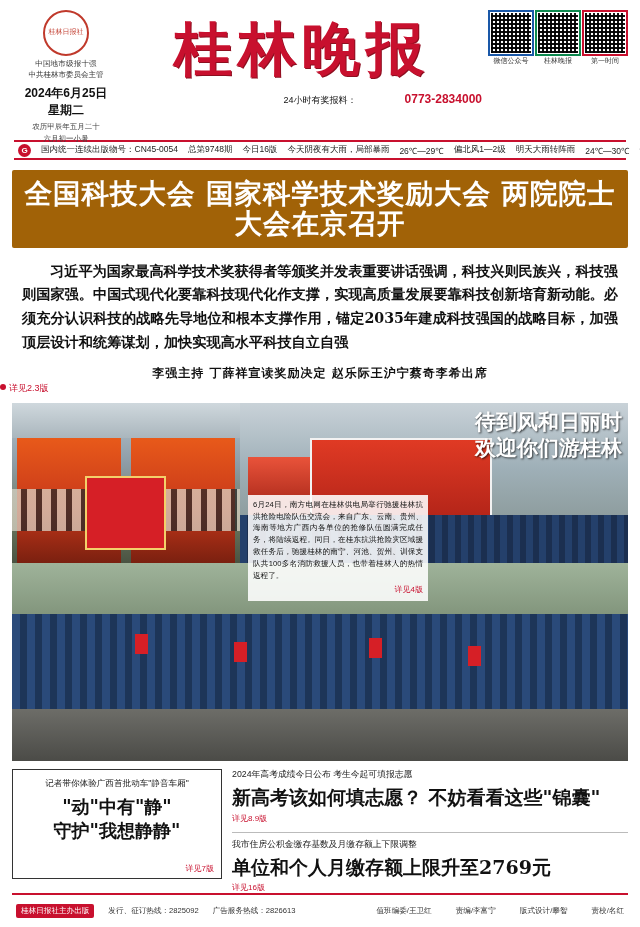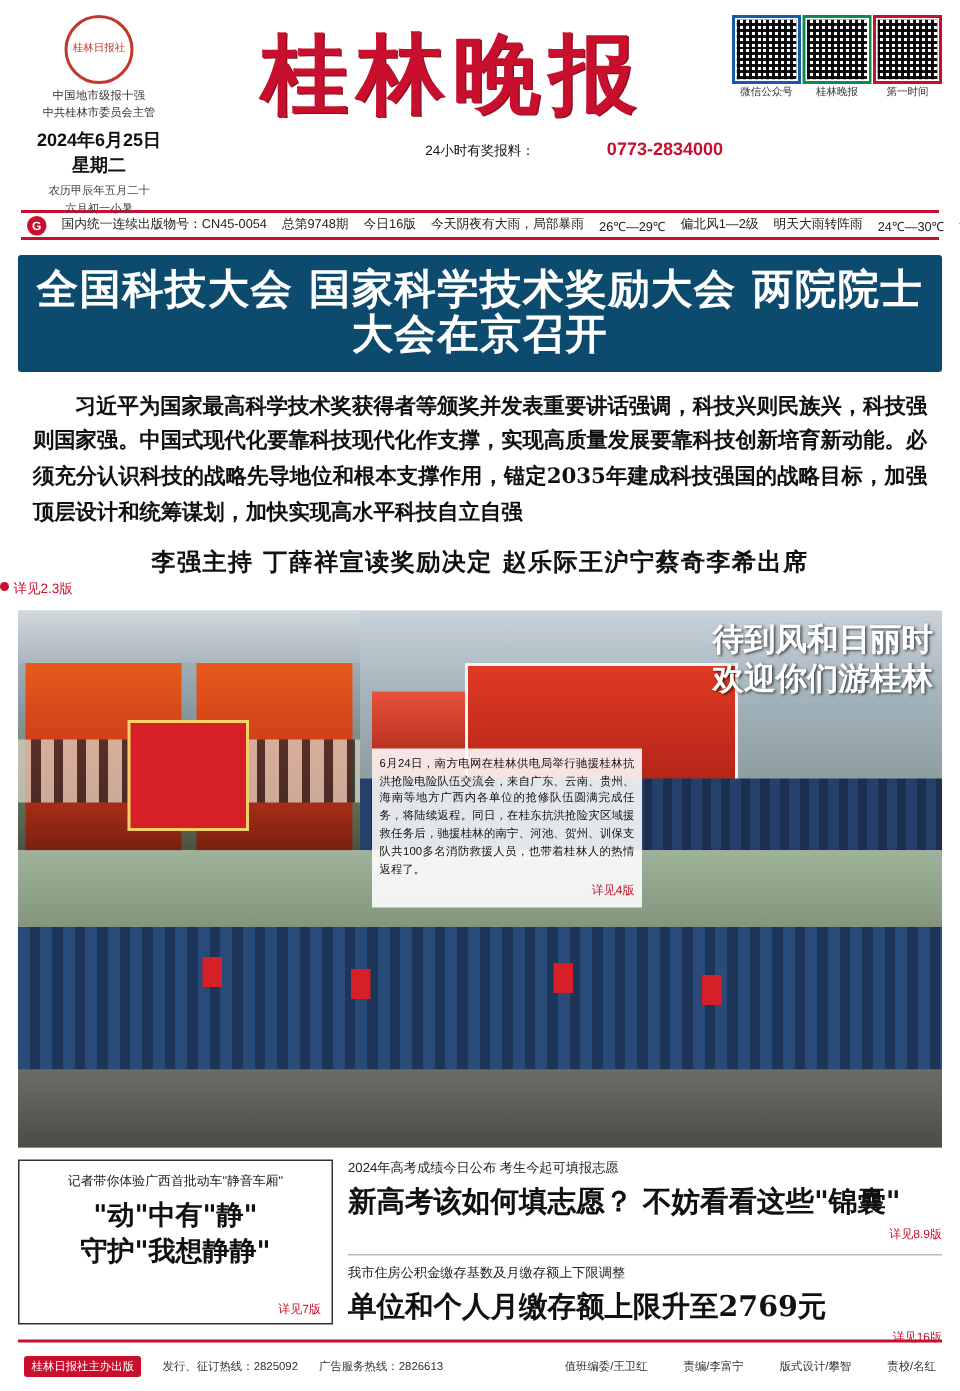--- a/index.html
+++ b/index.html
@@ -117,21 +117,21 @@
     background:#c8102e;color:#fff;
     font-size:8px;font-weight:bold;
     display:flex;align-items:center;justify-content:center;
     flex:0 0 13px;
   }
   .infobar span{white-space:nowrap;}
 
   
   .headline{
     margin:10px 12px 0 12px;
-    background:#0c4a6e;
+    background:#a16207;
     color:#fff;
     font-family:"DejaVu Serif", serif;
     font-weight:bold;
     font-size:27.5px;
     letter-spacing:1px;
     text-align:center;
     padding:8px 4px 9px 4px;
     line-height:1.1;
     border-radius:2px;
   }
@@ -146,21 +146,21 @@
     color:#111;
     font-weight:bold;
   }
   .lead .indent{display:inline-block;width:28px;}
 
   .subhead{
     margin:10px 22px 0 22px;
     text-align:center;
     font-family:"DejaVu Serif", serif;
     font-weight:bold;
-    font-size:16px;
+    font-size:12px;
     color:#111;
     letter-spacing:1px;
   }
   .jump{
     margin:0 22px 0 0;
     text-align:left;
     font-size:9px;
     color:#c8102e;
   }
   .jump .dot{
@@ -300,21 +300,21 @@
   }
   .b-right{flex:1;}
   .b-right .kicker{
     font-size:8.8px;color:#222;margin-bottom:4px;
   }
   .b-right .h1{
     font-family:"DejaVu Serif", serif;
     font-weight:bold;font-size:19px;color:#111;line-height:1.3;
   }
   .b-right .jumpr{
-    text-align:right;font-size:8px;color:#c8102e;margin:3px 0 8px 0;
+    text-align:left;font-size:8px;color:#c8102e;margin:3px 0 8px 0;
   }
   .b-right .sep{height:1px;background:#bbb;margin:4px 0 6px 0;}
 
   
   .footer{
     position:absolute;left:0;right:0;bottom:0;
     height:34px;
     border-top:2px solid #c8102e;
     margin:0 12px;
     display:flex;

